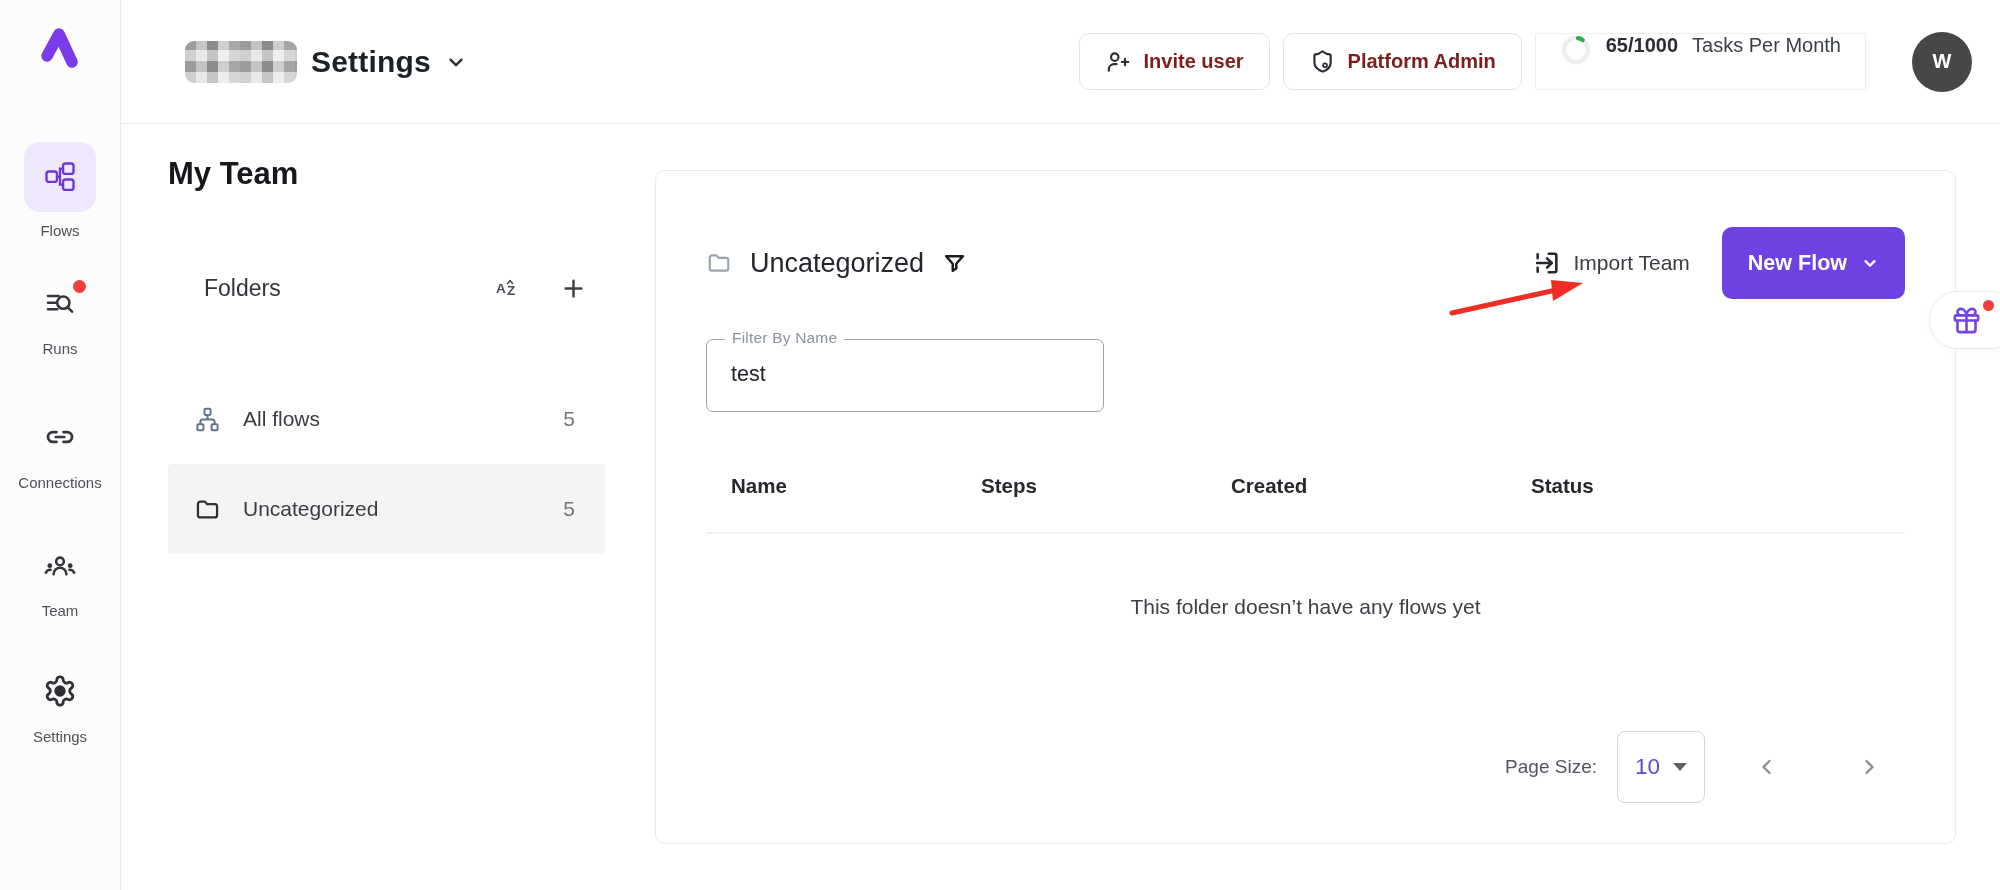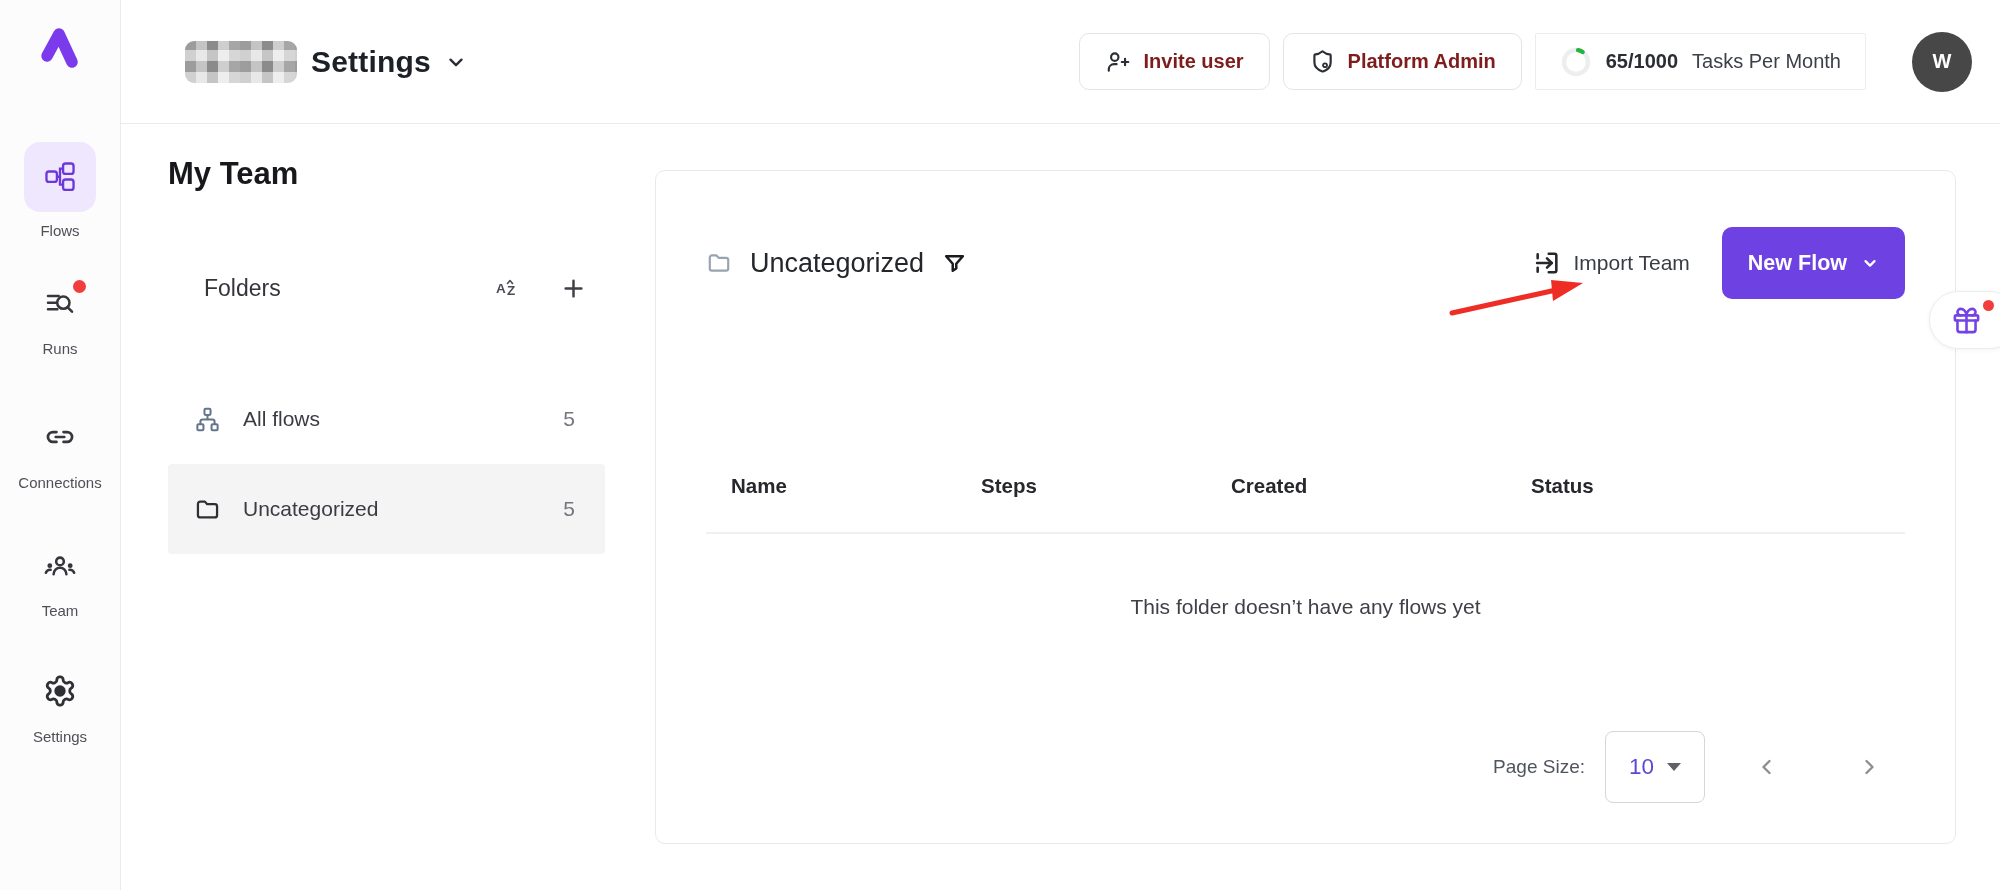--- a/index.html
+++ b/index.html
@@ -45,21 +45,21 @@
   }
   .project-name { font-size:30px; font-weight:700; color:#1c2027; letter-spacing:.2px; }
   .header-right { margin-left:auto; display:flex; align-items:center; gap:13px; }
   .hbtn {
     height:57px; padding:0 25px; background:#fff; border:1px solid #e4e4e8;
     border-radius:10px; display:flex; align-items:center; gap:13px;
     font-size:20px; font-weight:700; color:#7f1d1d; cursor:pointer;
   }
   .usage-pill {
     height:57px; padding:0 24px; border:1px solid #ededf0; border-radius:2px;
-    display:flex; align-items:center; gap:14px; cursor:pointer; background:#fff;
+    display:flex; align-items:flex-start; gap:14px; cursor:pointer; background:#fff;
   }
   .usage-count { font-size:20px; font-weight:700; color:#2a2d33; }
   .usage-label { font-size:20px; font-weight:500; color:#3c4047; }
   .avatar {
     width:60px; height:60px; margin-left:33px; border-radius:50%;
     background:#474747; color:#fff; font-size:20px; font-weight:700;
     display:flex; align-items:center; justify-content:center; cursor:pointer;
   }
 
   
@@ -118,21 +118,21 @@
   .th { font-size:20.5px; font-weight:700; color:#27282d; padding-left:25px; }
   .table-divider { position:absolute; left:50px; right:50px; top:361px; height:2px; background:#f0f0f2; }
   .empty-message {
     position:absolute; left:0; right:0; top:424px; text-align:center;
     font-size:21px; color:#3f4147;
   }
 
   .pagination { position:absolute; right:74px; top:560px; display:flex; align-items:center; }
   .page-size-label { font-size:19px; font-weight:500; color:#50545c; margin-right:20px; }
   .page-size-select {
-    width:100px; height:72px; border:1.5px solid #d6d6da; border-radius:8px;
+    width:88px; height:72px; border:1.5px solid #d6d6da; border-radius:8px;
     display:flex; align-items:center; justify-content:center; gap:13px;
     cursor:pointer; background:#fff;
   }
   .page-size-value { font-size:22.5px; color:#5b49d6; }
   .select-caret { width:0; height:0; border-left:7px solid transparent; border-right:7px solid transparent; border-top:8px solid #5f6166; }
   .page-prev { margin-left:50px; cursor:pointer; }
   .page-next { margin-left:78px; cursor:pointer; }
 
   
   .gift-pill {
@@ -334,20 +334,24 @@
 
         <button class="new-flow-btn">
           <span>New Flow</span>
           <svg width="18" height="18" viewBox="0 0 24 24" fill="none" stroke="#fff" stroke-width="3" stroke-linecap="round" stroke-linejoin="round">
               <path d="M6 9.5l6 6 6-6"></path>
             </svg>
         </button>
       </div>
     </div>
 
+    <div class="filter-field">
+      <span class="filter-label">Filter By Name</span>
+      <input class="filter-input" type="text" value="test" style="">
+    </div>
 
     <div class="table-head">
       <span class="th">Name</span>
       <span class="th">Steps</span>
       <span class="th">Created</span>
       <span class="th">Status</span>
     </div>
     <div class="table-divider"></div>
 
     <div class="empty-message">This folder doesn’t have any flows yet</div>

